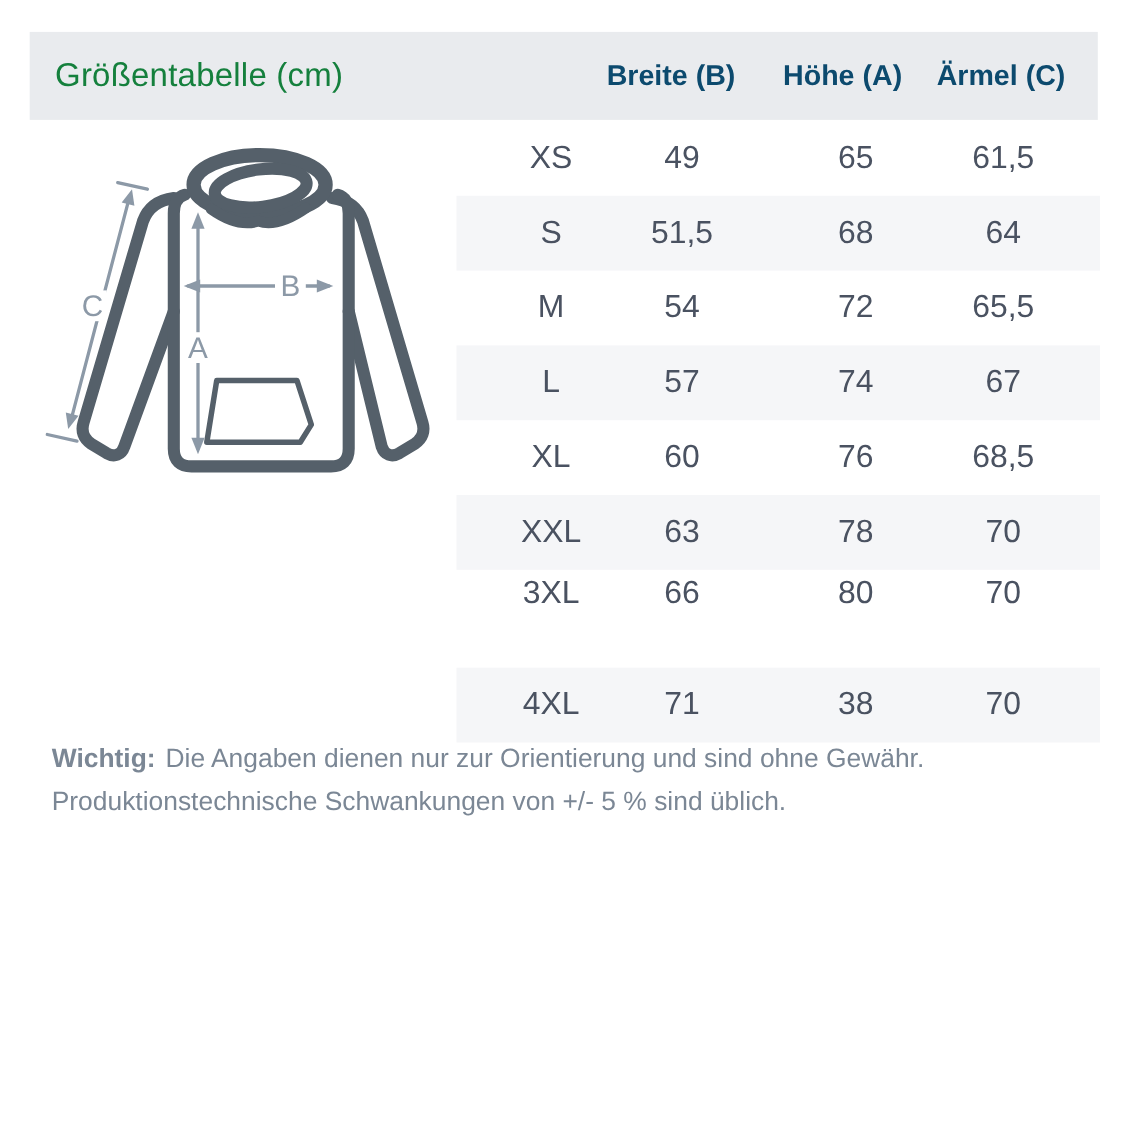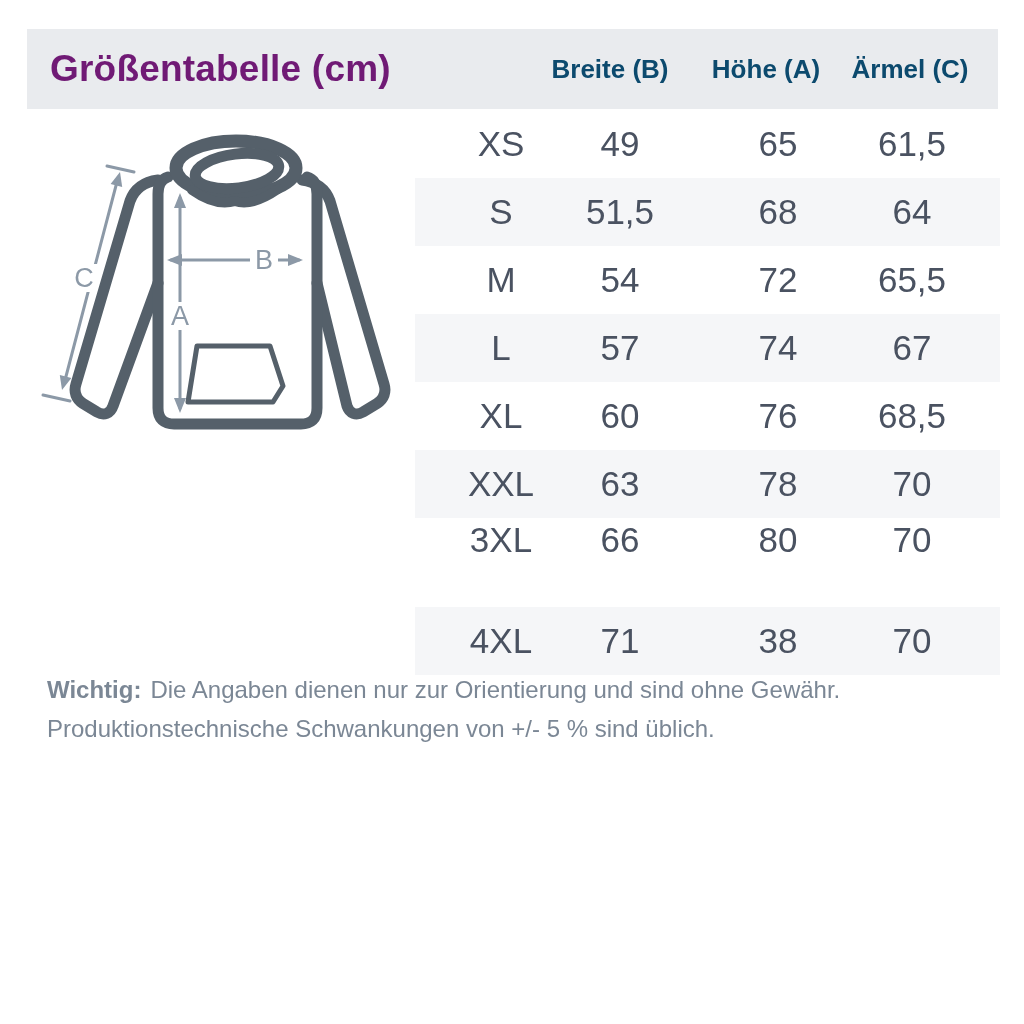--- a/index.html
+++ b/index.html
@@ -7,38 +7,38 @@
     position:relative;width:1024px;height:1024px;background:#ffffff;overflow:hidden;
     font-family:"Liberation Sans",sans-serif;
   }
   
   .band{
     position:absolute;left:27px;top:29px;width:971px;height:80px;
     background:#e9ebee;
   }
   .band .title{
     position:absolute;left:23px;top:50%;transform:translateY(-50%);
-    font-size:37px;font-weight:bold;color:#701a75;letter-spacing:.2px;white-space:nowrap;
+    font-size:30px;font-weight:normal;color:#15803d;letter-spacing:.2px;white-space:nowrap;
   }
   .hcol{
     position:absolute;top:50%;transform:translate(-50%,-50%);
     font-size:26px;font-weight:bold;color:#0c4a6e;white-space:nowrap;
   }
   .hcol-b{left:583px;}
   .hcol-a{left:739px;}
   .hcol-c{left:883px;}
   
   .diagram{position:absolute;left:40px;top:118px;width:380px;height:345px;}
   
   .table{position:absolute;left:415px;top:110px;width:585px;height:544px;}
   .trow{position:absolute;left:0;width:585px;height:68px;}
   .trow.alt{background:#f5f6f8;}
   .cell{
     position:absolute;top:50%;transform:translate(-50%,-50%);
-    font-size:35px;color:#4a5261;white-space:nowrap;
+    font-size:29px;color:#4a5261;white-space:nowrap;
   }
   .c0{left:86px;}
   .c1{left:205px;}
   .c2{left:363px;}
   .c3{left:497px;}
   
   .note{
     position:absolute;left:47px;top:670px;width:930px;
     font-size:24px;line-height:39px;color:#7b8795;
   }

